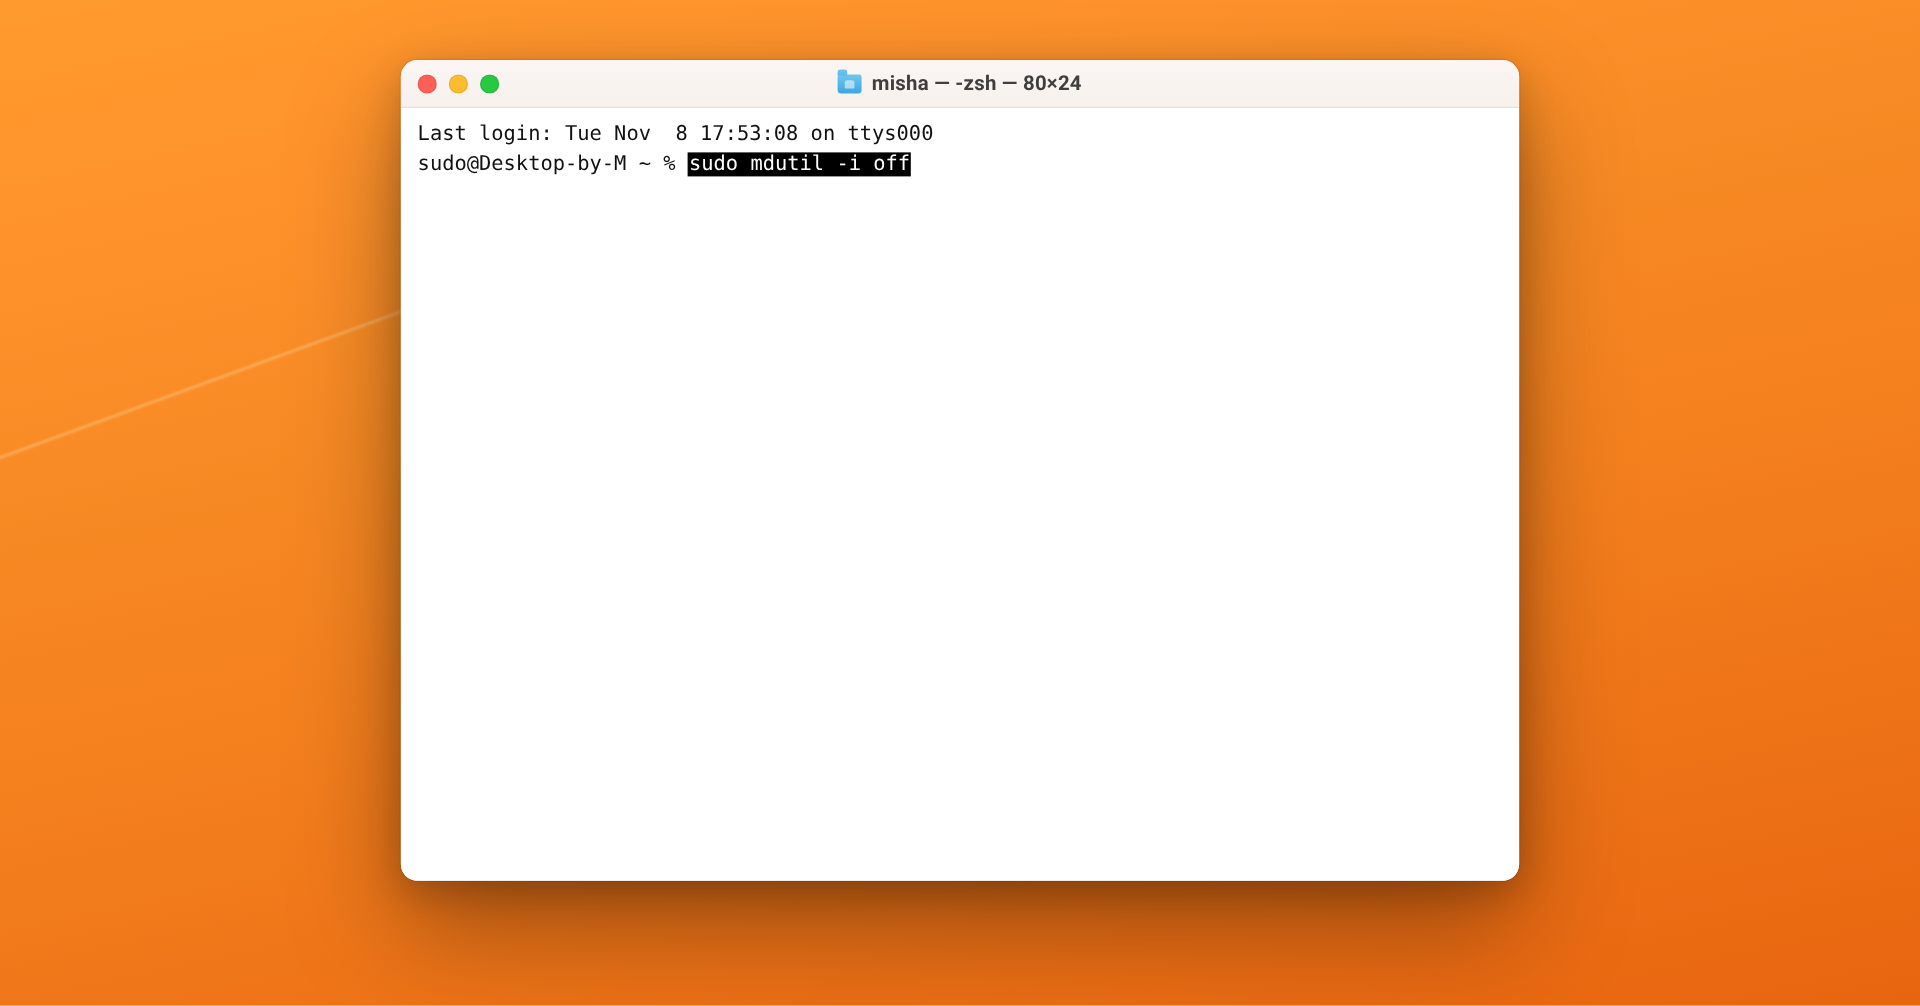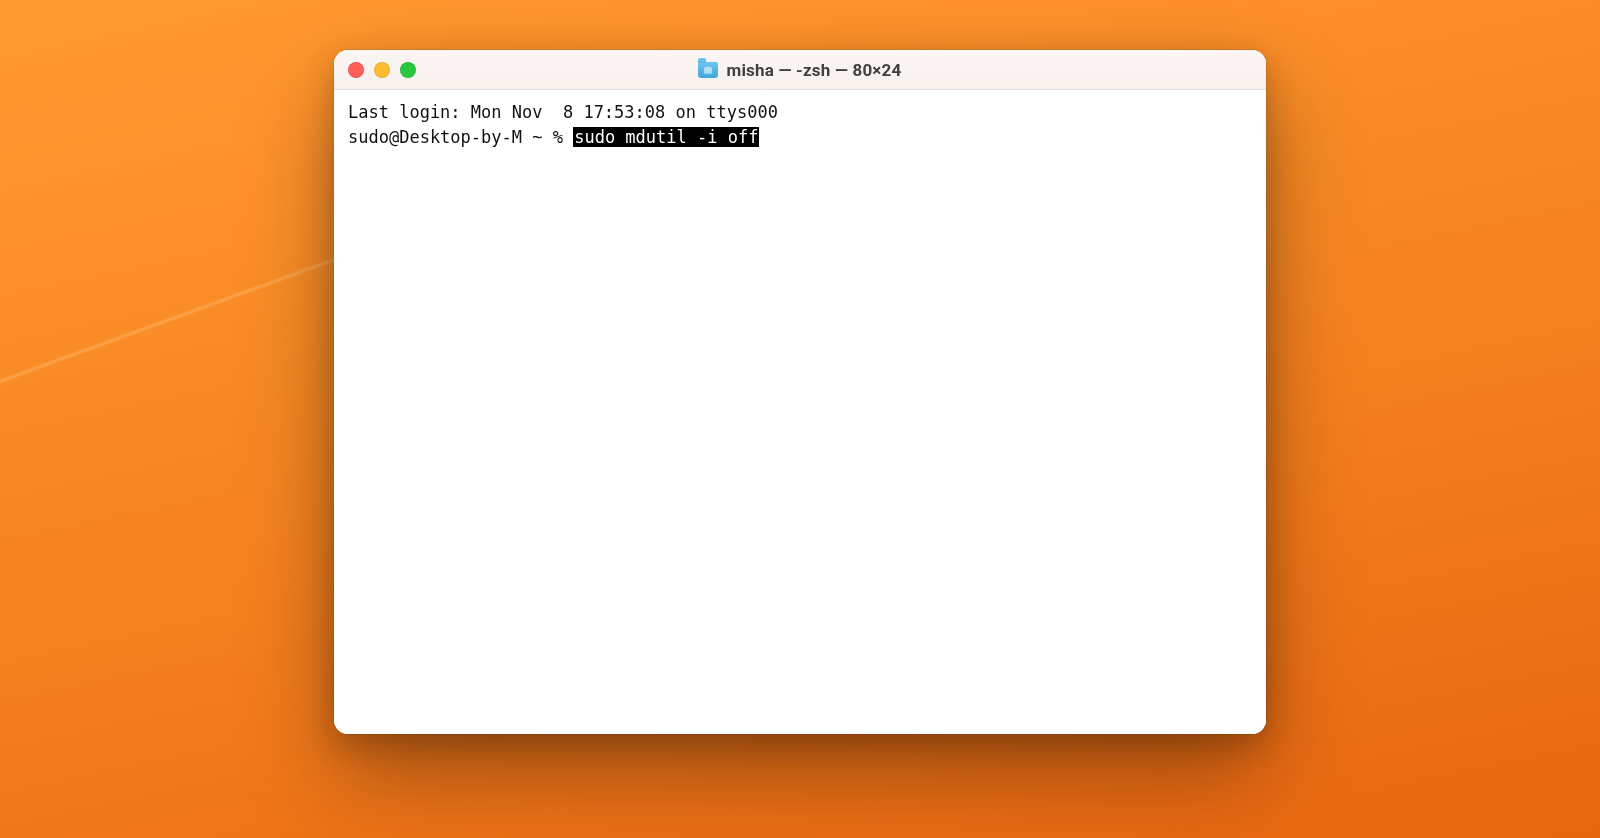--- a/index.html
+++ b/index.html
@@ -132,15 +132,15 @@
     <div class="traffic-lights">
       <div class="dot red"></div>
       <div class="dot yellow"></div>
       <div class="dot green"></div>
     </div>
     <div class="title-wrap">
       <span class="folder-icon"></span>
       <span>misha — -zsh — 80×24</span>
     </div>
   </div>
-  <div class="content"><span>Last login: Mon Nov  8 17:53:08 on ttys000</span>
+  <div class="content"><span>Last login: Tue Nov  8 17:53:08 on ttys000</span>
 <span>sudo@Desktop-by-M ~ % </span><span class="selected">sudo mdutil -i off</span></div>
 </div>
 
 </body></html>

